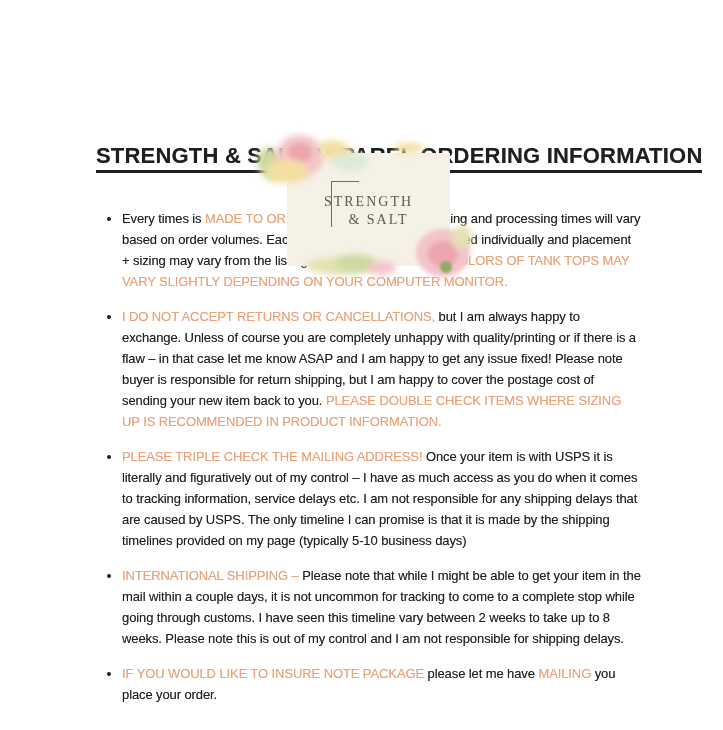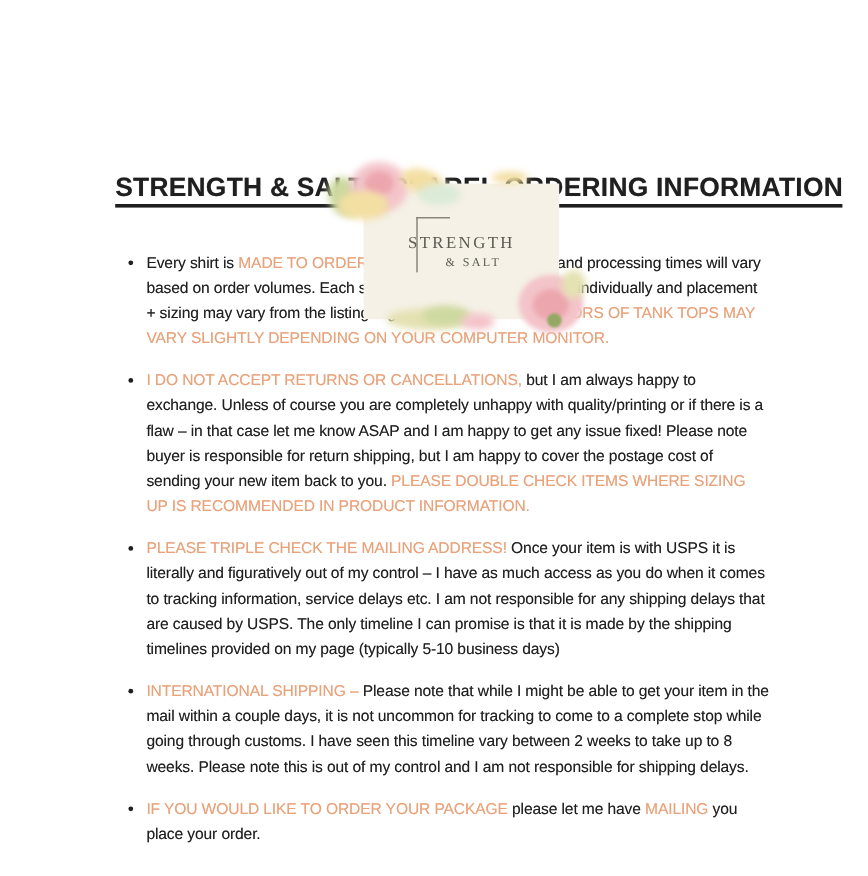--- a/index.html
+++ b/index.html
@@ -20,21 +20,21 @@
   html,body{margin:0;padding:0;}
   body{
     width:723px;height:730px;overflow:hidden;
     background:#ffffff;
     font-family:"Liberation Sans", sans-serif;
     color:var(--ink);
   }
   .page{position:relative;width:723px;height:730px;}
 
   
-  .logo-area{position:absolute;left:16px;top:0;width:673px;height:140px;}
+  .logo-area{position:absolute;left:0;top:0;width:673px;height:140px;}
   .logo-square{
     position:absolute;left:287px;top:10px;width:163px;height:113px;
     background:var(--logo-bg);z-index:1;
   }
   .blob{position:absolute;border-radius:50%;z-index:2;filter:blur(3px);}
   .b-green-left{left:258px;top:4px;width:26px;height:34px;background:var(--green);transform:rotate(-20deg);}
   .b-pink-rose{left:276px;top:-8px;width:48px;height:42px;background:var(--pink);}
   .b-pink-core{left:288px;top:0px;width:24px;height:20px;background:var(--pink-deep);filter:blur(2px);}
   .b-yellow-petals{left:266px;top:16px;width:42px;height:24px;background:var(--yellow);}
   .b-yellow-top{left:318px;top:-2px;width:36px;height:20px;background:var(--yellow);transform:rotate(15deg);}
@@ -54,21 +54,21 @@
     z-index:3;
   }
   .logo-text{
     position:absolute;left:0;top:0;width:163px;height:113px;
     display:flex;flex-direction:column;align-items:center;justify-content:center;
     z-index:3;padding-top:2px;
     font-family:"Liberation Serif", serif;
     color:var(--logo-ink);
   }
   .logo-line1{font-size:14px;letter-spacing:2px;}
-  .logo-line2{font-size:10px;letter-spacing:2px;margin-top:2px;transform:translateX(10px);}
+  .logo-line2{font-size:14px;letter-spacing:2px;margin-top:2px;transform:translateX(10px);}
 
   
   h1{
     margin:143px 0 0 96px;
     font-size:22px;font-weight:bold;letter-spacing:0.2px;
     white-space:nowrap;
     color:var(--ink);
     text-shadow:0 0 .6px rgba(31,31,31,.55);
   }
   .title-underline{
@@ -124,20 +124,20 @@
         <div class="logo-line2">&amp; SALT</div>
       </div>
     </div>
   </div>
 
   <h1>
     <span class="title-underline">STRENGTH &amp; SALT APPAREL ORDERING INFORMATION</span>
   </h1>
 
   <ul class="info-list">
-      <li><span>Every shirt is </span><span class="hl">MADE TO ORDER</span><span> which means that shipping and processing times will vary based on order volumes. Each shirt is direct to garment printed individually and placement + sizing may vary from the listing slightly. </span><span class="hl">PLEASE NOTE COLORS OF TANK TOPS MAY VARY SLIGHTLY DEPENDING ON YOUR COMPUTER MONITOR.</span></li>
+      <li><span>Every times is </span><span class="hl">MADE TO ORDER</span><span> which means that shipping and processing times will vary based on order volumes. Each shirt is direct to garment printed individually and placement + sizing may vary from the listing slightly. </span><span class="hl">PLEASE NOTE COLORS OF TANK TOPS MAY VARY SLIGHTLY DEPENDING ON YOUR COMPUTER MONITOR.</span></li>
       <li><span class="hl">I DO NOT ACCEPT RETURNS OR CANCELLATIONS,</span><span> but I am always happy to exchange. Unless of course you are completely unhappy with quality/printing or if there is a flaw – in that case let me know ASAP and I am happy to get any issue fixed! Please note buyer is responsible for return shipping, but I am happy to cover the postage cost of sending your new item back to you. </span><span class="hl">PLEASE DOUBLE CHECK ITEMS WHERE SIZING UP IS RECOMMENDED IN PRODUCT INFORMATION.</span></li>
       <li><span class="hl">PLEASE TRIPLE CHECK THE MAILING ADDRESS!</span><span> Once your item is with USPS it is literally and figuratively out of my control – I have as much access as you do when it comes to tracking information, service delays etc. I am not responsible for any shipping delays that are caused by USPS. The only timeline I can promise is that it is made by the shipping timelines provided on my page (typically 5-10 business days)</span></li>
       <li><span class="hl">INTERNATIONAL SHIPPING –</span><span> Please note that while I might be able to get your item in the mail within a couple days, it is not uncommon for tracking to come to a complete stop while going through customs. I have seen this timeline vary between 2 weeks to take up to 8 weeks. Please note this is out of my control and I am not responsible for shipping delays.</span></li>
-      <li><span class="hl">IF YOU WOULD LIKE TO ORDER YOUR PACKAGE</span><span> please let me have </span><span class="hl">MAILING</span><span> you place your order.</span></li>
+      <li><span class="hl">IF YOU WOULD LIKE TO INSURE NOTE PACKAGE</span><span> please let me have </span><span class="hl">MAILING</span><span> you place your order.</span></li>
     </ul>
 
 </div>
 
 </body></html>

